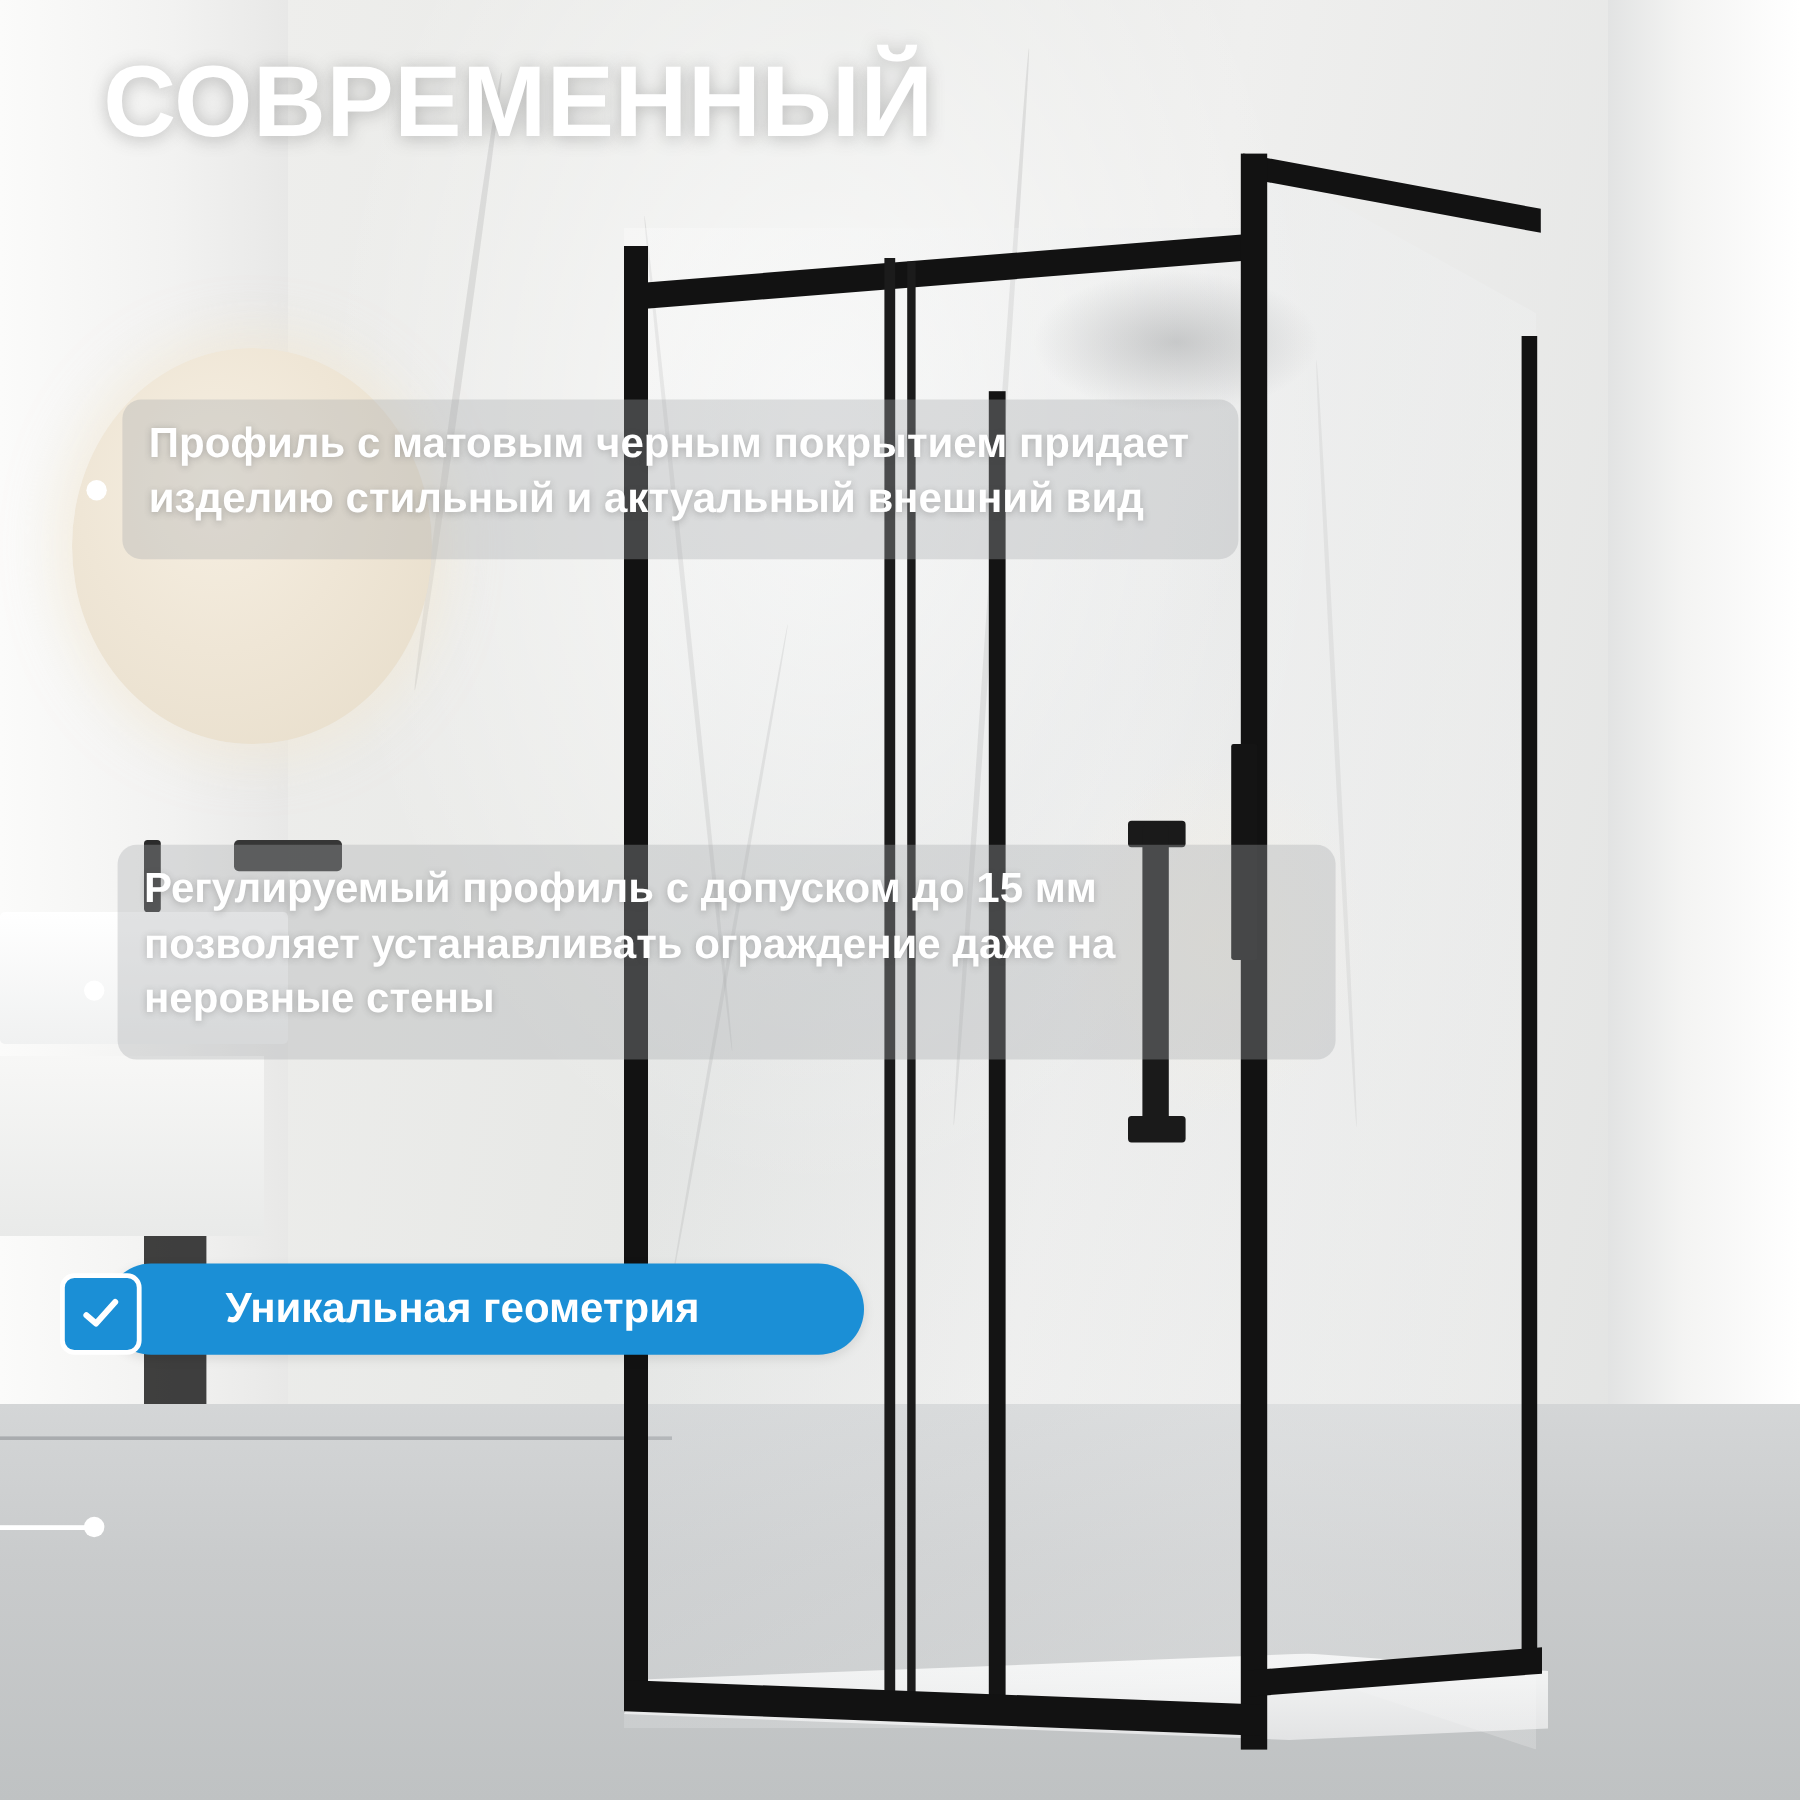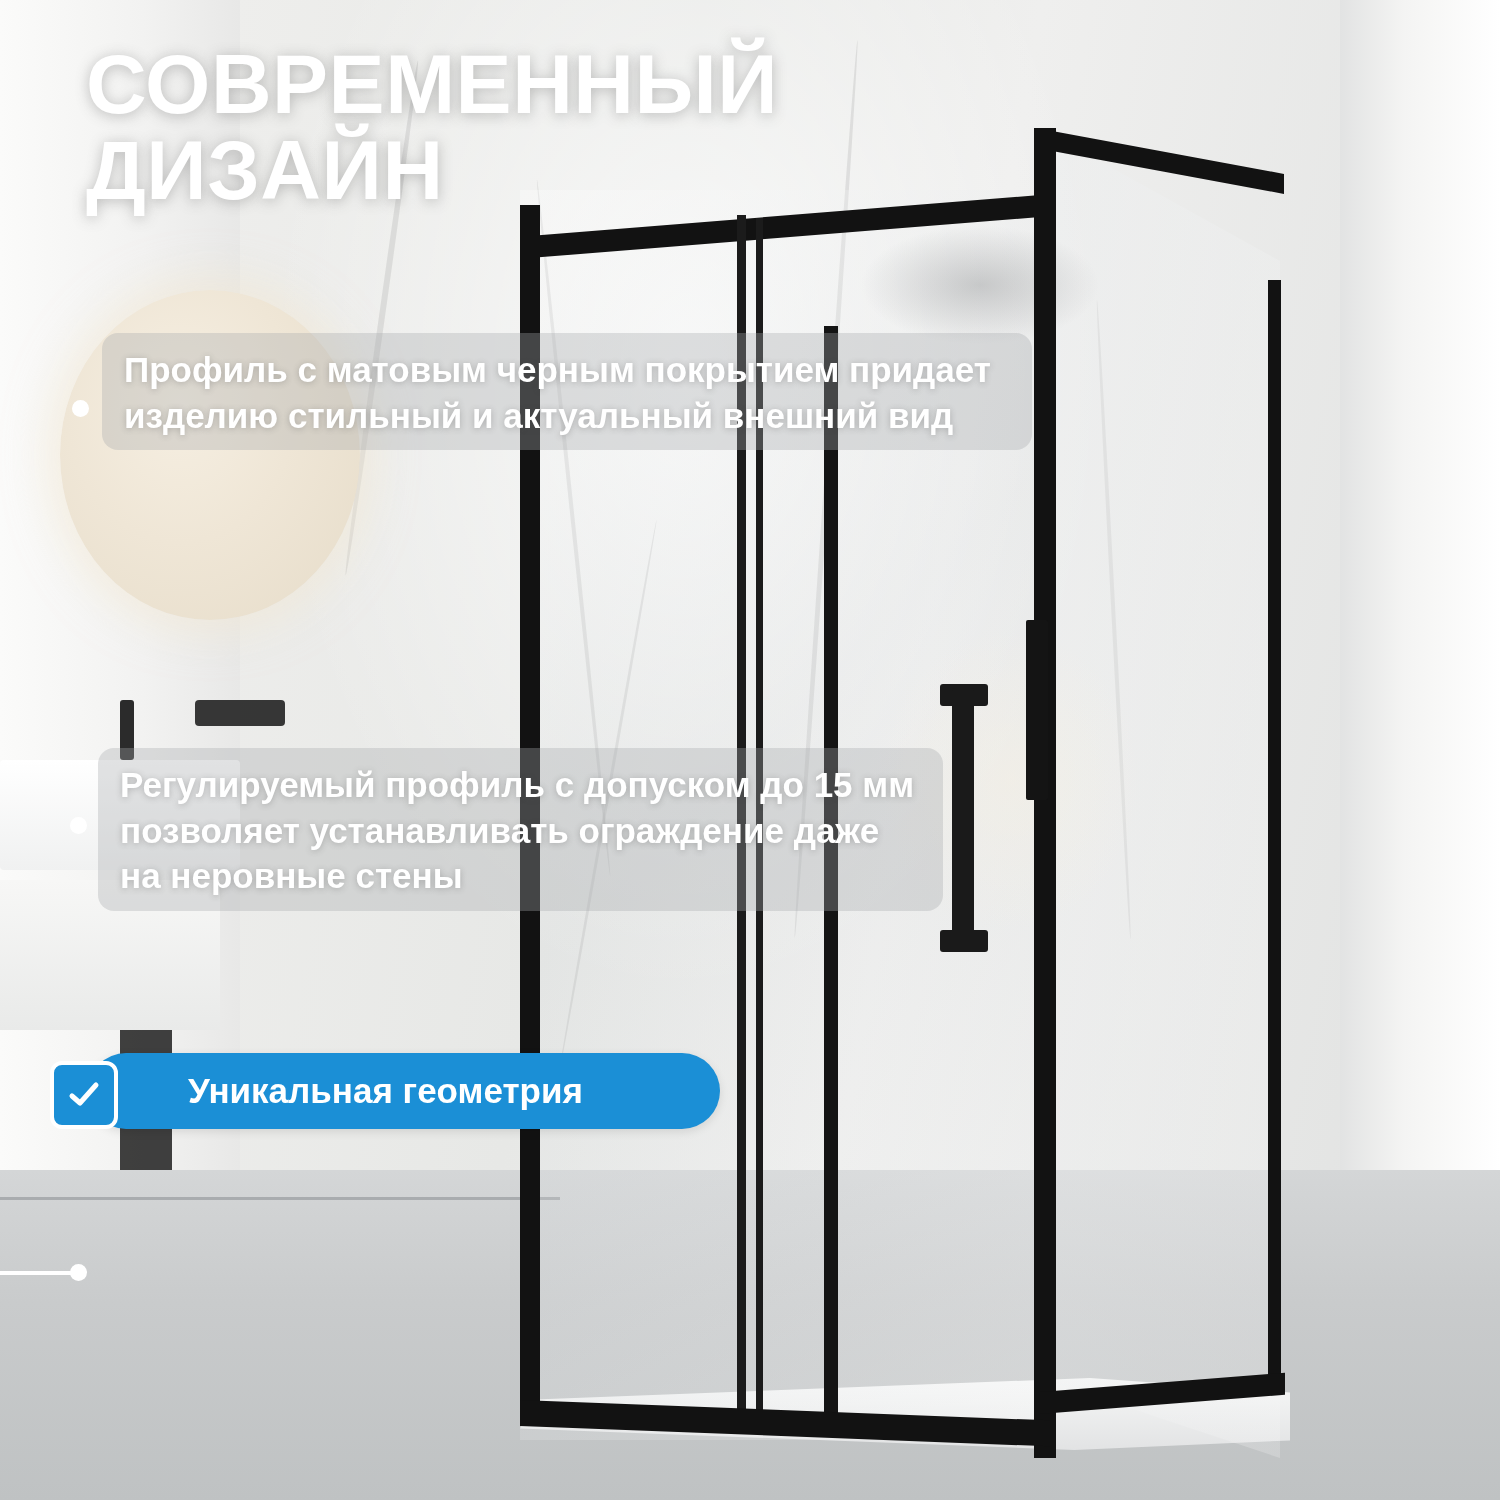--- a/index.html
+++ b/index.html
@@ -191,28 +191,28 @@
     margin-left: 12px;
   }
   .headline span { display: block; }
 
   .para {
     position: absolute;
     color: #ffffff;
     font-size: 35px;
     font-weight: bold;
     line-height: 1.30;
-    padding: 14px 22px 12px 22px;
+    padding: 14px 22px 28px 22px;
     border-radius: 16px;
     background: rgba(168,170,172,0.34);
     text-shadow: 0 1px 6px rgba(70,70,70,0.30);
     box-sizing: border-box;
   }
   .para-1 { left: 102px; top: 333px; width: 930px; }
-  .para-2 { left: 98px;  top: 748px; width: 845px; }
+  .para-2 { left: 98px;  top: 704px; width: 1015px; }
   .para-3 { left: 100px; top: 1172px; width: 910px; }
 
   .bullet-dot {
     position: absolute;
     width: 17px; height: 17px;
     border-radius: 50%;
     background: #ffffff;
   }
   .dot-1 { left: 72px; top: 400px; }
   .dot-2 { left: 70px; top: 817px; }
@@ -297,21 +297,20 @@
     <div class="frame frame-bottom-side"></div>
 
     <div class="roller"></div>
     <div class="handle-cap-top"></div>
     <div class="handle"></div>
     <div class="handle-cap-bottom"></div>
   </div>
 
   <div class="headline">
     <span>СОВРЕМЕННЫЙ</span>
-    <span>ДИЗАЙН</span>
   </div>
 
   <div class="bullet-dot dot-1"></div>
   <div class="para para-1">Профиль с матовым черным покрытием придает изделию стильный и актуальный внешний вид</div>
 
 
   <div class="bullet-dot dot-2"></div>
   <div class="para para-2">Регулируемый профиль с допуском до 15 мм позволяет устанавливать ограждение даже на неровные стены</div>
 
   <div class="pill pill-2">

